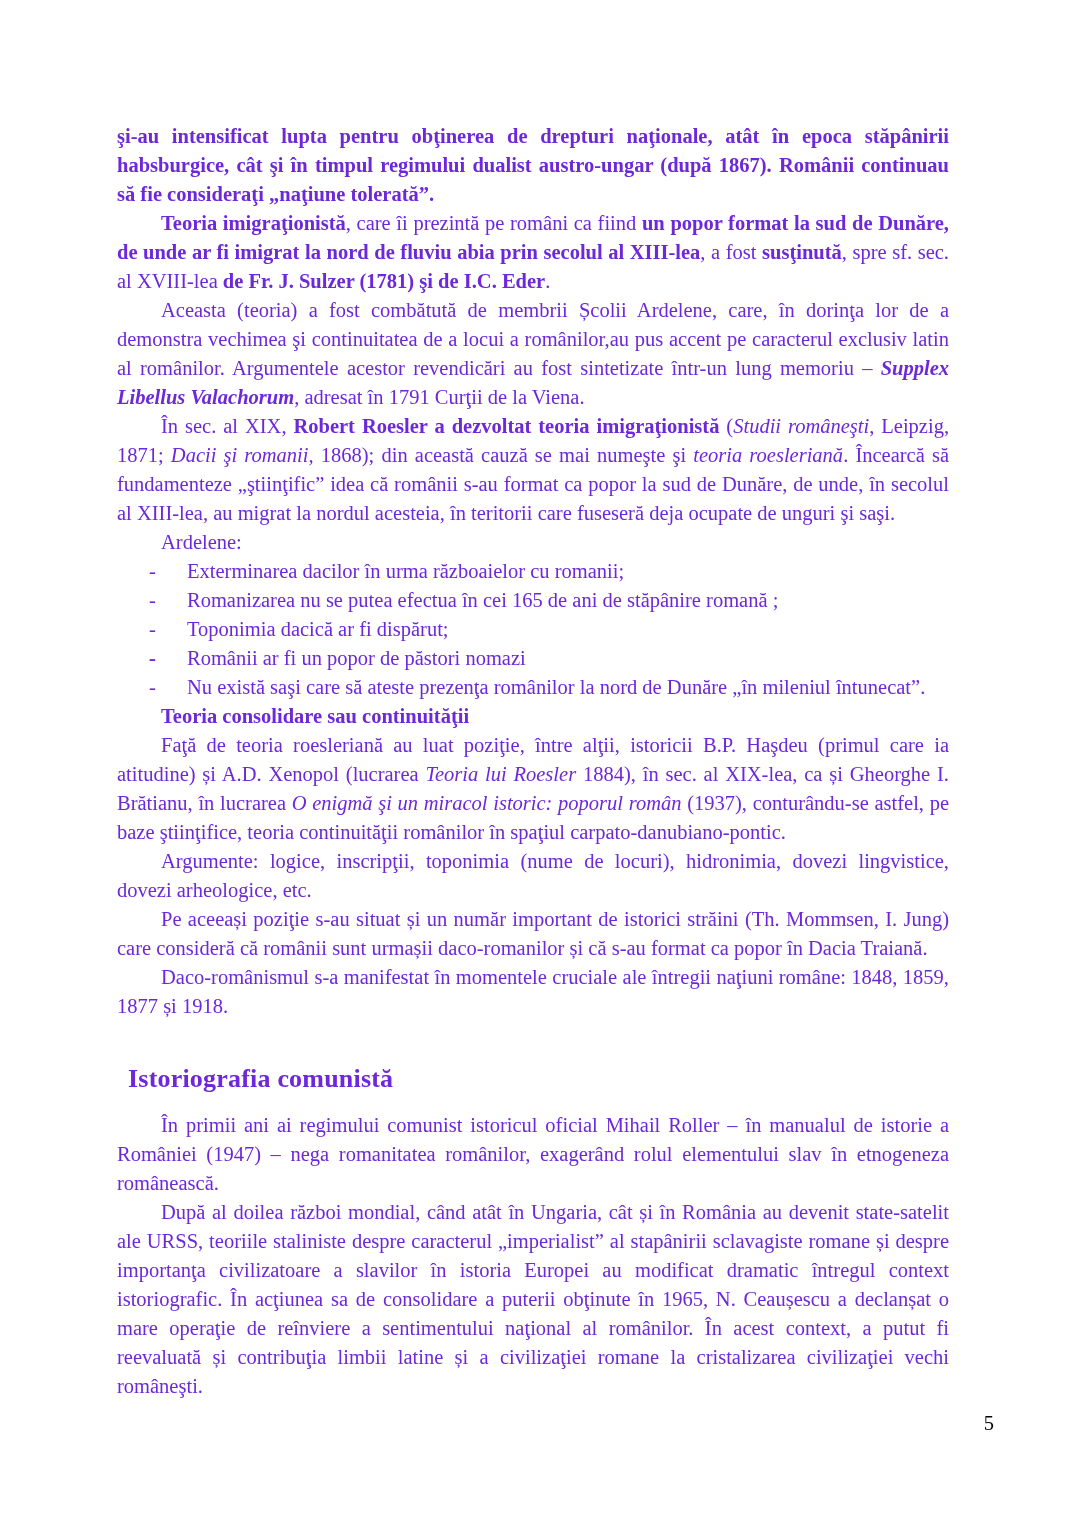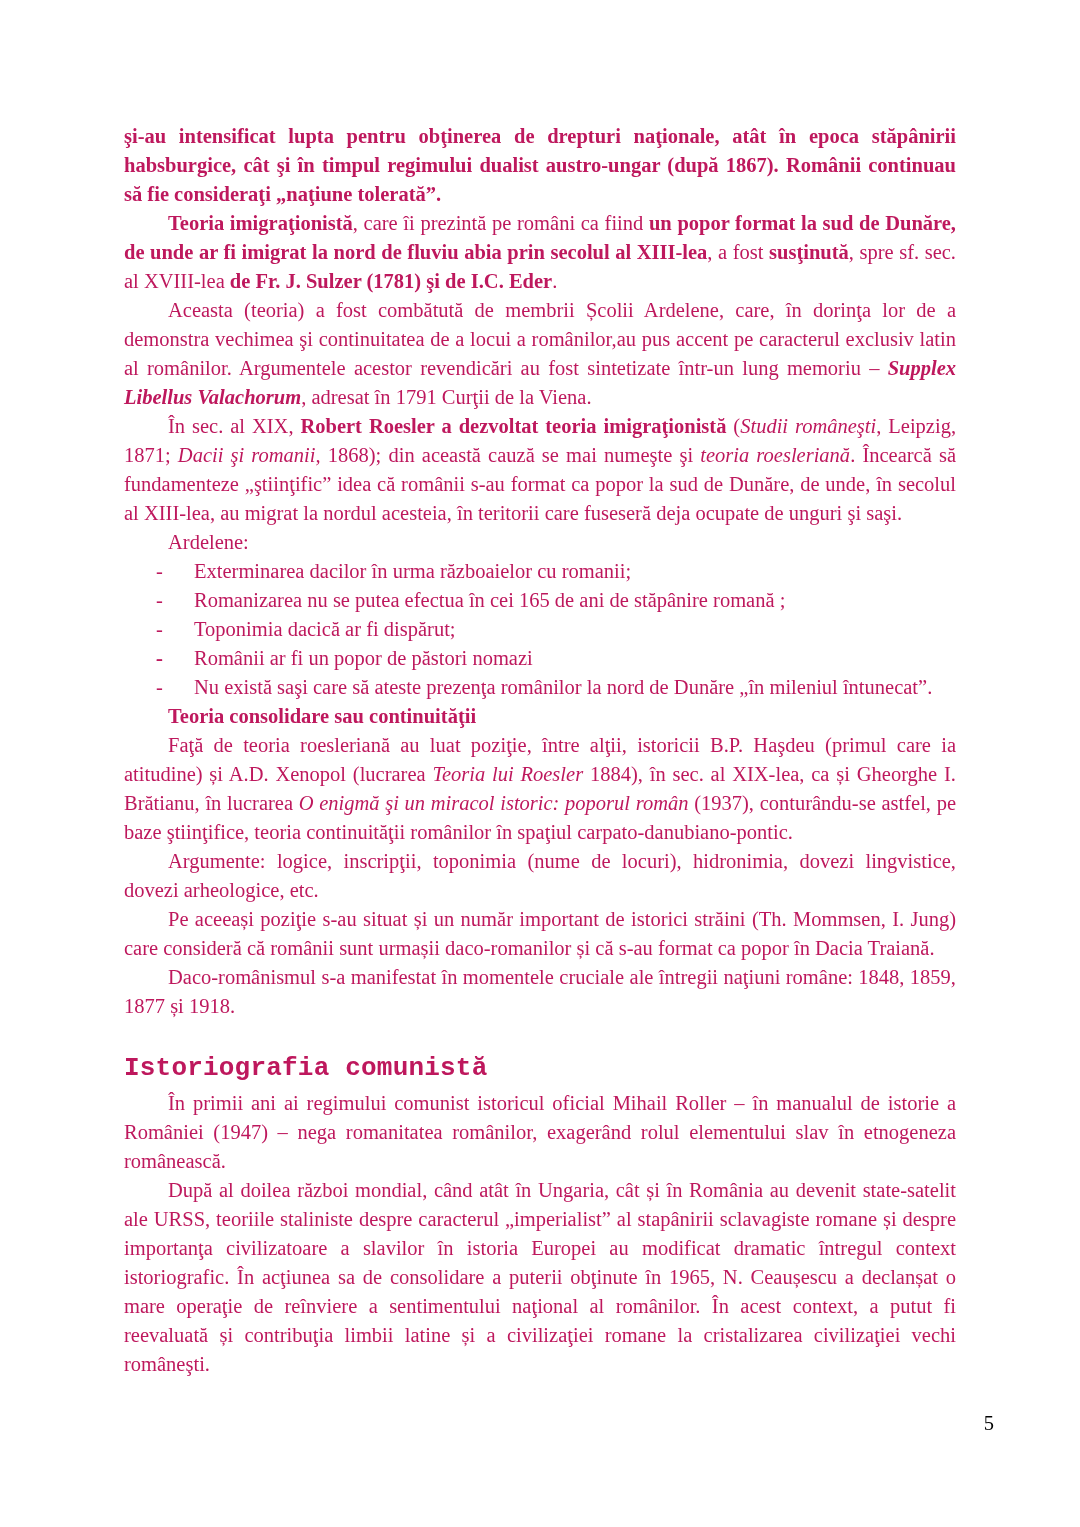--- a/index.html
+++ b/index.html
@@ -10,47 +10,47 @@
   .page {
     position: relative;
     width: 1080px;
     height: 1527px;
     background: #ffffff;
     box-sizing: border-box;
     overflow: hidden;
   }
   .content {
     position: absolute;
-    left: 124px;
+    left: 117px;
     top: 122px;
     width: 832px;
     font-family: "Liberation Serif", "DejaVu Serif", serif;
     font-size: 20.5px;
     line-height: 29px;
-    color: #be185d;
+    color: #6d28d9;
     text-align: justify;
     text-justify: inter-word;
     -webkit-hyphens: none;
     hyphens: none;
   }
   p {
     margin: 0;
     text-align: justify;
   }
   p.indent {
     text-indent: 44px;
   }
   .b { font-weight: bold; }
   .i { font-style: italic; }
   .bi { font-weight: bold; font-style: italic; }
 
   h2.section-heading {
-    margin: 0;
+    margin: 11px;
     padding: 0;
-    font-family: Liberation Mono, monospace;
+    font-family: Liberation Serif, serif;
     font-size: 26px;
     font-weight: bold;
     line-height: 34px;
     letter-spacing: 0.2px;
   }
   .gap-before-heading { height: 30px; }
   .gap-after-heading  { height: 4px; }
 
   ul.arg-list {
     list-style: none;

